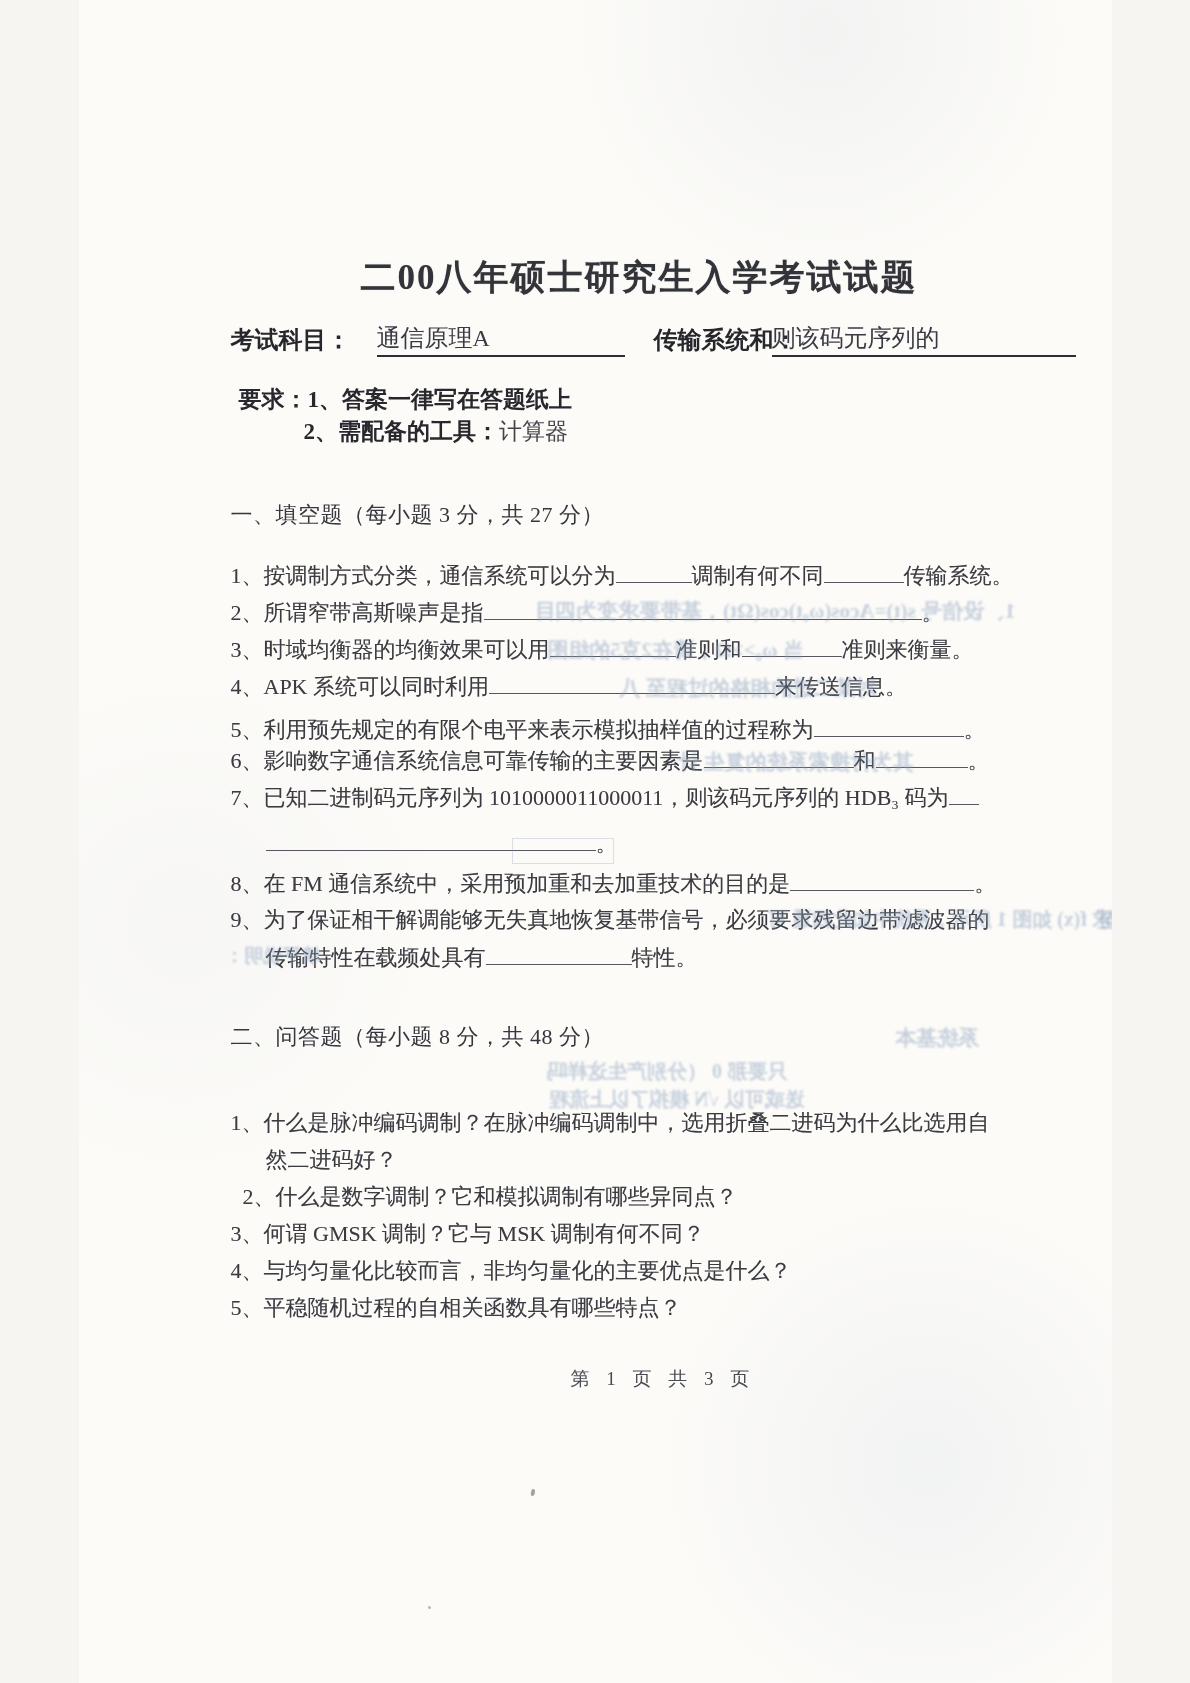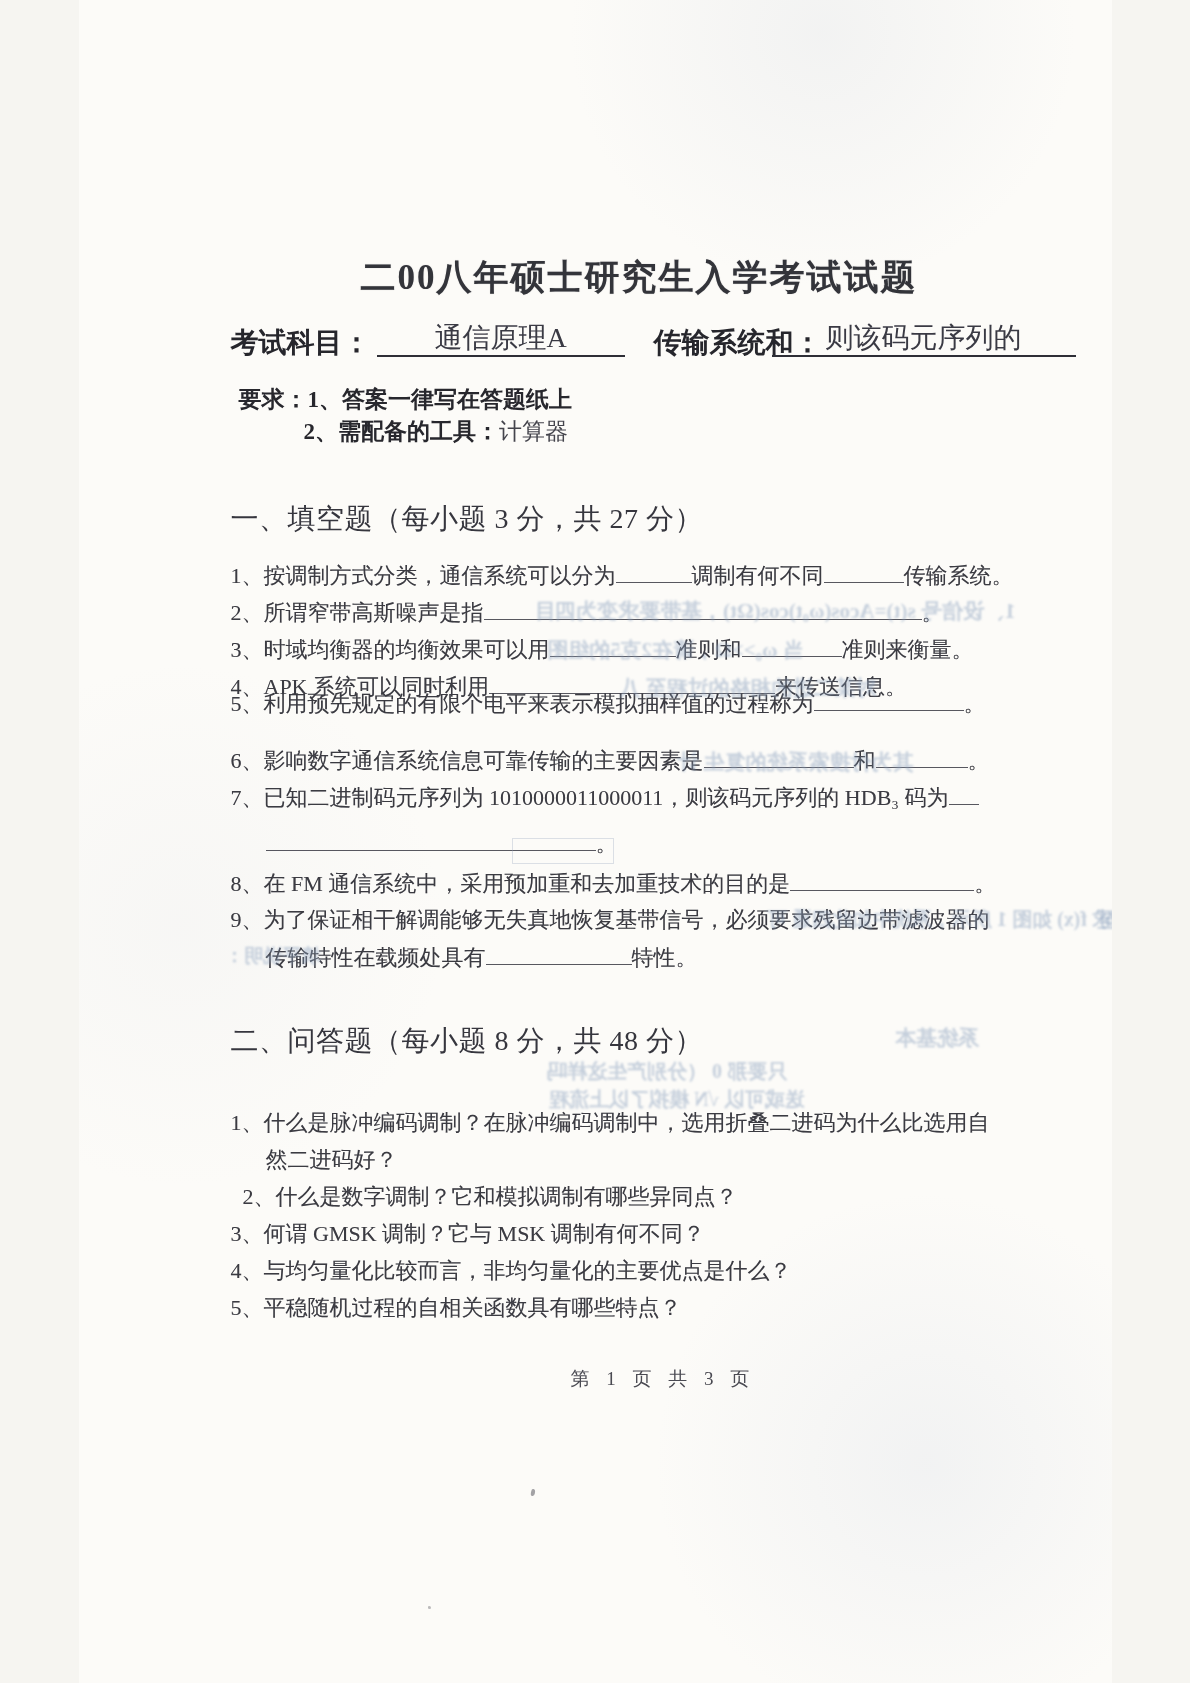--- a/index.html
+++ b/index.html
@@ -15,36 +15,36 @@
     overflow:hidden;
     font-family:"Liberation Serif","DejaVu Serif",serif;
     color:#3b3b42;
   }
   .doc-title{
     position:absolute;left:282px;top:254px;
     font-size:35px;font-weight:700;letter-spacing:2px;
     color:#33343a;white-space:nowrap;
     text-shadow:0 0 1px rgba(55,55,65,.35);
   }
-  .header-row{position:absolute;left:0;top:318px;width:100%;height:42px;font-size:28px;}
+  .header-row{position:absolute;left:0;top:318px;width:100%;height:42px;font-size:24px;}
   .hdr-label{position:absolute;font-weight:700;color:#26262c;white-space:nowrap;}
   .hdr-label.l1{left:152px;top:6px;}
   .hdr-label.l2{left:575px;top:6px;}
   .hdr-fill{
-    position:absolute;display:inline-block;text-align:center;
+    position:absolute;display:inline-block;text-align:left;
     border-bottom:2px solid #2e2e36;height:34px;line-height:34px;
     color:#3a3a44;white-space:nowrap;
   }
   .hdr-fill.f1{left:298px;top:3px;width:248px;}
   .hdr-fill.f2{left:693px;top:3px;width:304px;}
   .req-line{position:absolute;font-size:23px;font-weight:700;color:#27272d;white-space:nowrap;}
   .req-1{left:160px;top:384px;}
   .req-2{left:225px;top:416px;}
   .req-normal{font-weight:400;color:#44444c;}
-  .sec-heading{position:absolute;left:152px;font-size:28px;color:#36363e;white-space:nowrap;letter-spacing:.5px;}
+  .sec-heading{position:absolute;left:152px;font-size:22px;color:#36363e;white-space:nowrap;letter-spacing:.5px;}
   .sec-1{top:500px;}
   .sec-2{top:1022px;}
   .q-line{
     position:absolute;left:152px;font-size:22px;white-space:nowrap;
     height:34px;line-height:34px;color:#3b3b42;
     text-shadow:0 0 .5px rgba(60,60,70,.3);
   }
   .q-line.indent{left:187px;}
   .blank{
     display:inline-block;height:24px;vertical-align:baseline;
@@ -93,21 +93,21 @@
 
   <div class="req-line req-1">要求：1、答案一律写在答题纸上</div>
   <div class="req-line req-2"><span>2、需配备的工具：</span><span class="req-normal">计算器</span></div>
 
   <div class="sec-heading sec-1">一、填空题（每小题 3 分，共 27 分）</div>
   <div id="s1-lines">
       <div class="q-line" style="top: 558px;"><span>1、按调制方式分类，通信系统可以分为</span><span class="blank" style="width: 76px;"></span><span>调制有何不同</span><span class="blank" style="width: 80px;"></span><span>传输系统。</span></div>
       <div class="q-line" style="top: 595px;"><span>2、所谓窄带高斯噪声是指</span><span class="blank" style="width: 438px;"></span><span>。</span></div>
       <div class="q-line" style="top: 632px;"><span>3、时域均衡器的均衡效果可以用</span><span class="blank" style="width: 126px;"></span><span>准则和</span><span class="blank" style="width: 100px;"></span><span>准则来衡量。</span></div>
       <div class="q-line" style="top: 669px;"><span>4、APK 系统可以同时利用</span><span class="blank" style="width: 286px;"></span><span>来传送信息。</span></div>
-      <div class="q-line" style="top: 686px;"><span>5、利用预先规定的有限个电平来表示模拟抽样值的过程称为</span><span class="blank" style="width: 150px;"></span><span>。</span></div>
+      <div class="q-line" style="top: 712px;"><span>5、利用预先规定的有限个电平来表示模拟抽样值的过程称为</span><span class="blank" style="width: 150px;"></span><span>。</span></div>
       <div class="q-line" style="top: 743px;"><span>6、影响数字通信系统信息可靠传输的主要因素是</span><span class="blank" style="width: 150px;"></span><span>和</span><span class="blank" style="width: 92px;"></span><span>。</span></div>
       <div class="q-line" style="top: 780px;"><span>7、已知二进制码元序列为 1010000011000011，则该码元序列的 HDB₃ 码为</span><span class="blank" style="width: 30px;"></span></div>
       <div class="q-line indent" style="top: 826px;"><span class="blank" style="width: 330px;"></span><span>。</span></div>
       <div class="q-line" style="top: 866px;"><span>8、在 FM 通信系统中，采用预加重和去加重技术的目的是</span><span class="blank" style="width: 184px;"></span><span>。</span></div>
       <div class="q-line" style="top: 903px;"><span>9、为了保证相干解调能够无失真地恢复基带信号，必须要求残留边带滤波器的</span></div>
       <div class="q-line indent" style="top: 940px;"><span>传输特性在载频处具有</span><span class="blank" style="width: 146px;"></span><span>特性。</span></div>
     </div>
 
   <div class="sec-heading sec-2">二、问答题（每小题 8 分，共 48 分）</div>
   <div id="s2-lines">

